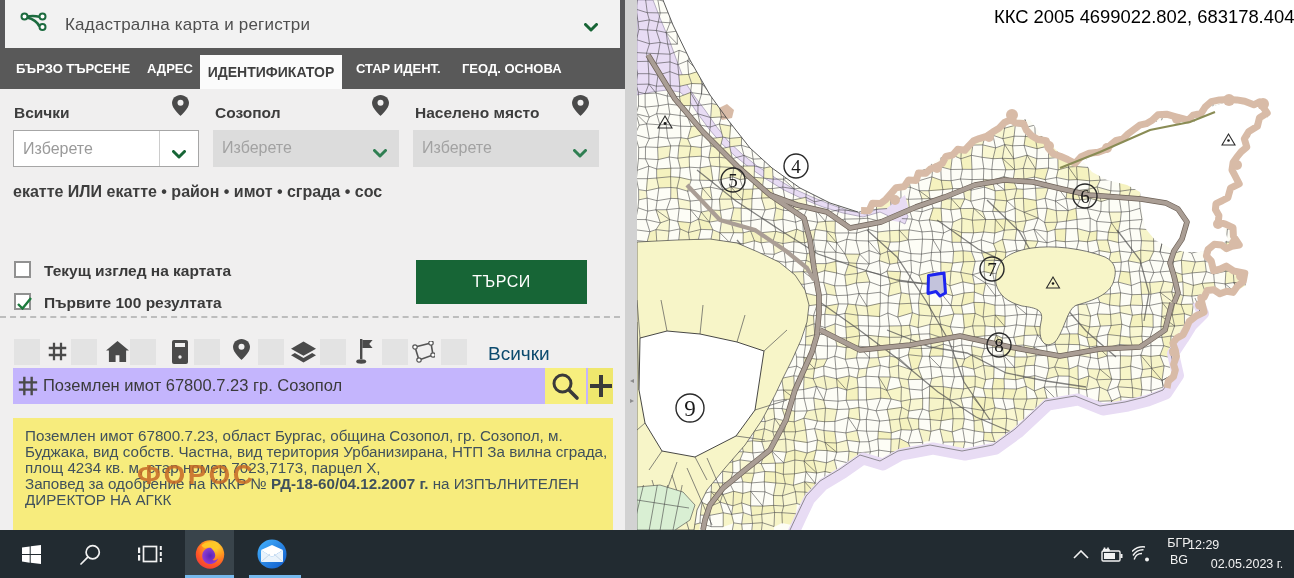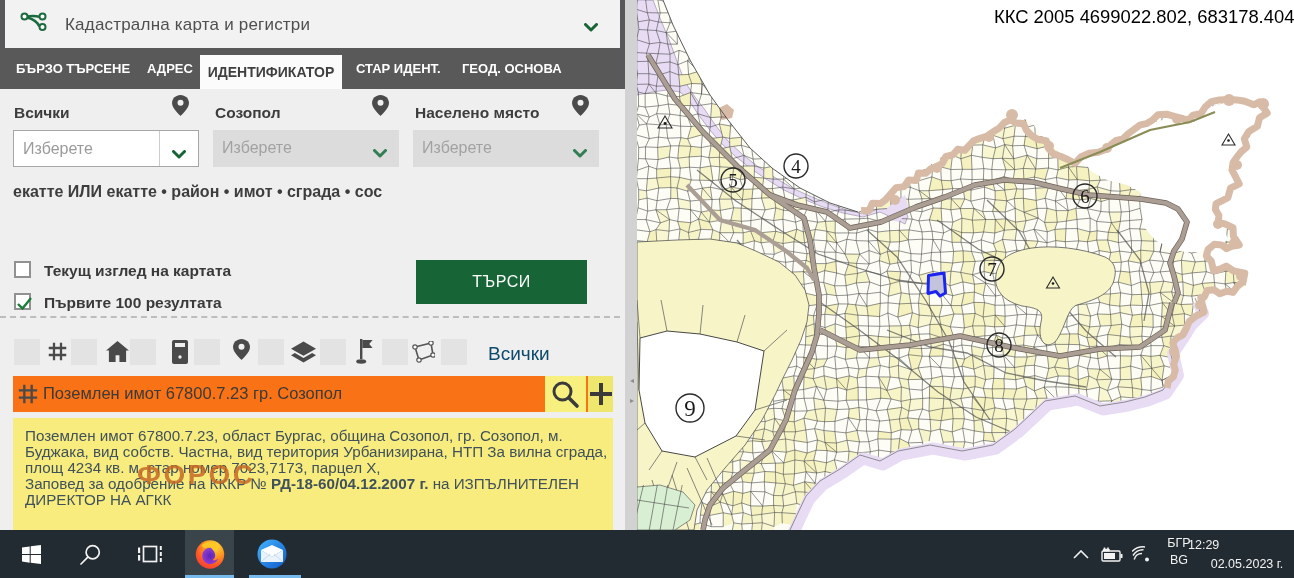--- a/index.html
+++ b/index.html
@@ -19,21 +19,21 @@
 .dd .ph{position:absolute;left:9px;top:9px;font-size:16px;color:#9a9a9a}
 .dd .dv{position:absolute;right:38px;top:0;width:1px;height:35px;background:#ccc}
 .dd .c{position:absolute;right:12px;top:14px}
 .ddg{background:#dcdcdc;border:none;height:37px}
 .cb{position:absolute;width:17px;height:17px;background:#fff;border:2px solid #919191}
 .cbl{position:absolute;font-weight:bold;font-size:15.5px;color:#3a3a3a}
 .sq{position:absolute;top:339px;width:26px;height:26px;background:#e3e3e3}
 .fic{position:absolute}
 #srch{position:absolute;left:416px;top:260px;width:171px;height:44px;background:#176536;color:#fff;font-size:16px;text-align:center;line-height:44px;letter-spacing:0.5px}
 #dash{position:absolute;left:0px;top:316px;width:620px;border-top:2px dashed #bdbdbd}
-#rrow{position:absolute;left:13px;top:376px;width:600px;height:36px;background:#f97316}
+#rrow{position:absolute;left:13px;top:368px;width:600px;height:36px;background:#c4b5fd}
 #rrow .t{position:absolute;left:30px;top:8px;font-size:16.5px;color:#3a3a3a}
 #ybox{position:absolute;left:13px;top:418px;width:600px;height:112px;background:#f7ec7d}
 #ybox .tx{position:absolute;left:12px;top:10px;width:590px;font-size:15.2px;line-height:16px;color:#40515c;white-space:nowrap}
 #foros{position:absolute;left:124px;top:41px;font-size:28px;font-weight:bold;color:rgba(198,105,38,0.85);letter-spacing:2.5px}
 #taskbar{position:absolute;left:0;top:530px;width:1294px;height:48px;background:#222b31}
 .tbi{position:absolute;top:0;height:48px;display:flex;align-items:center;justify-content:center}
 .tray{position:absolute;color:#f2f2f2;font-size:12.5px}
 </style></head><body>
 <div id="stage">
 <div id="maparea">

